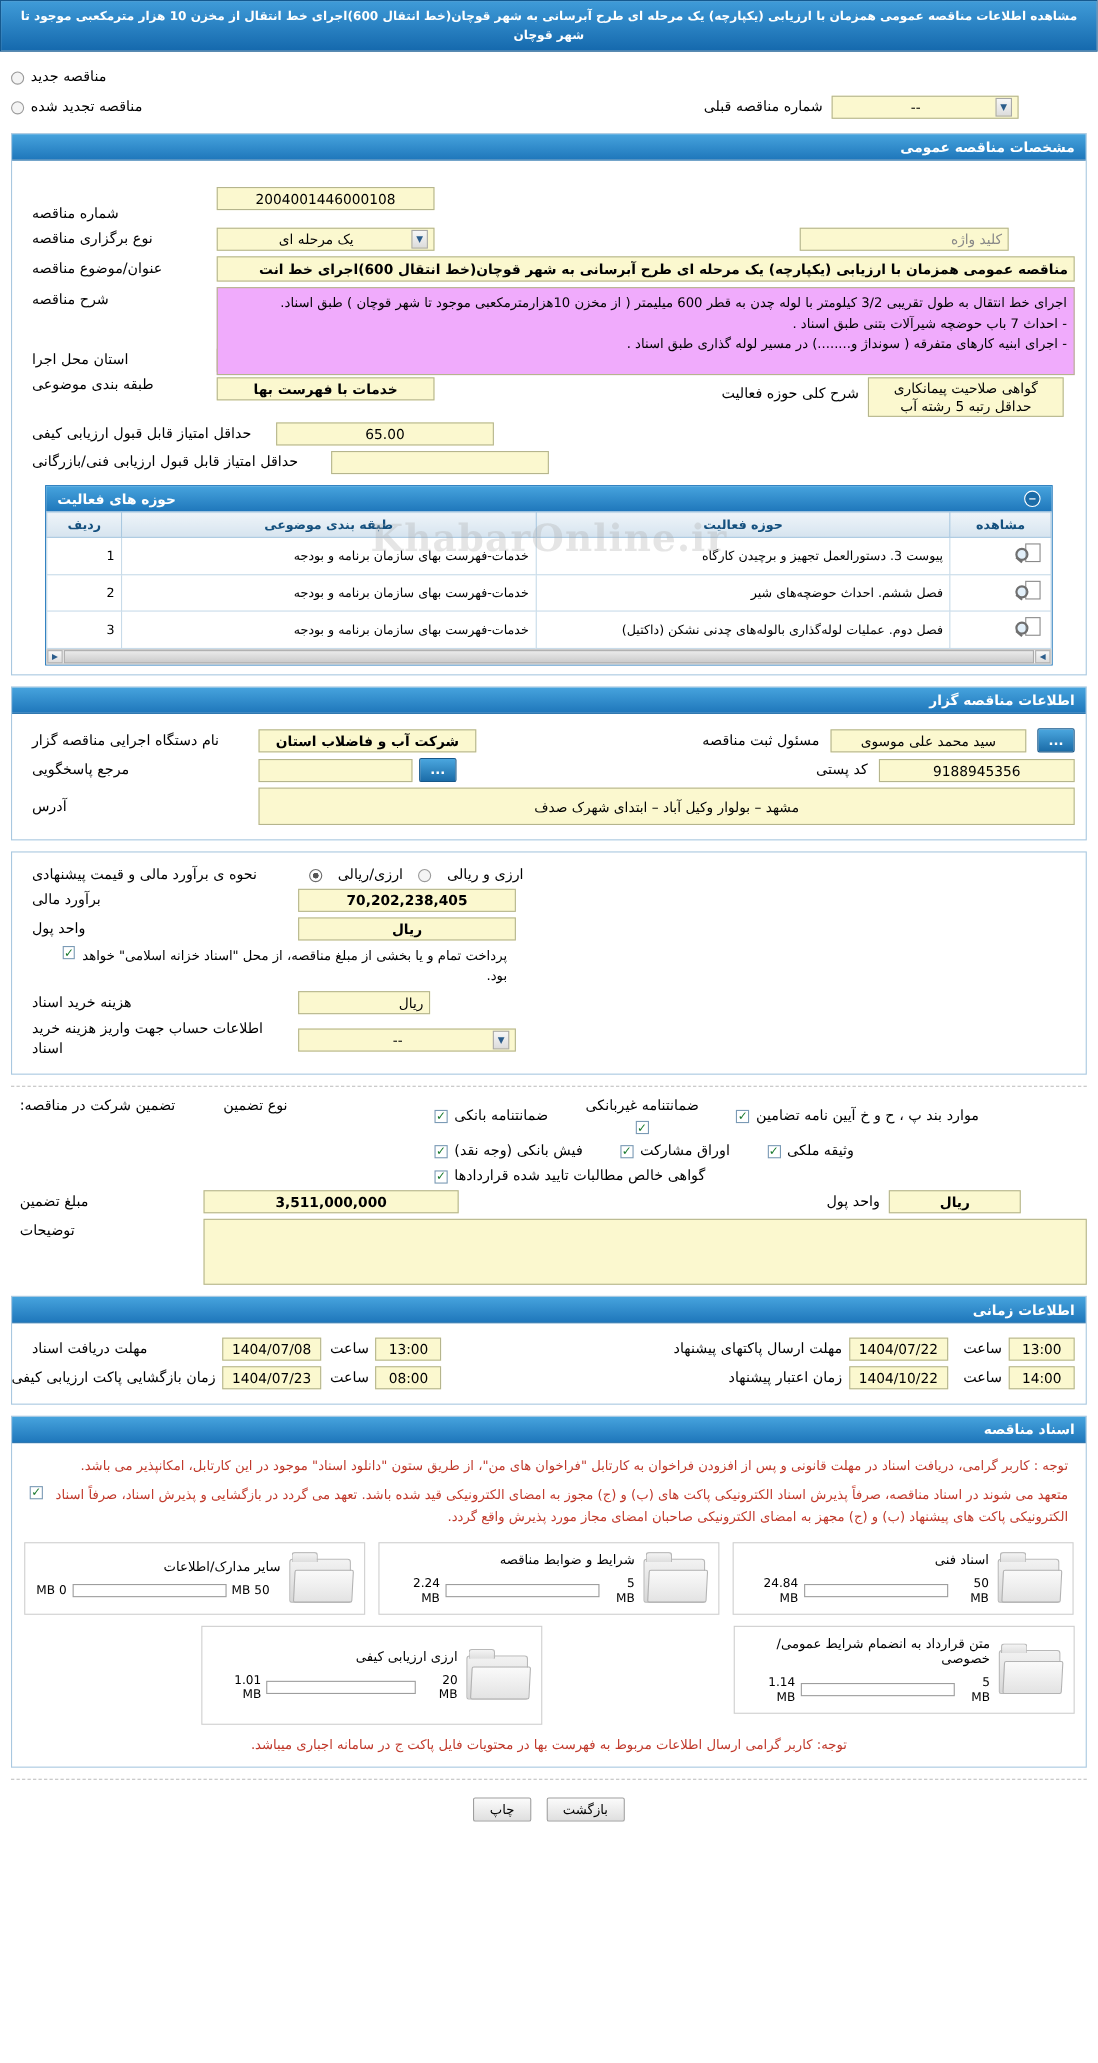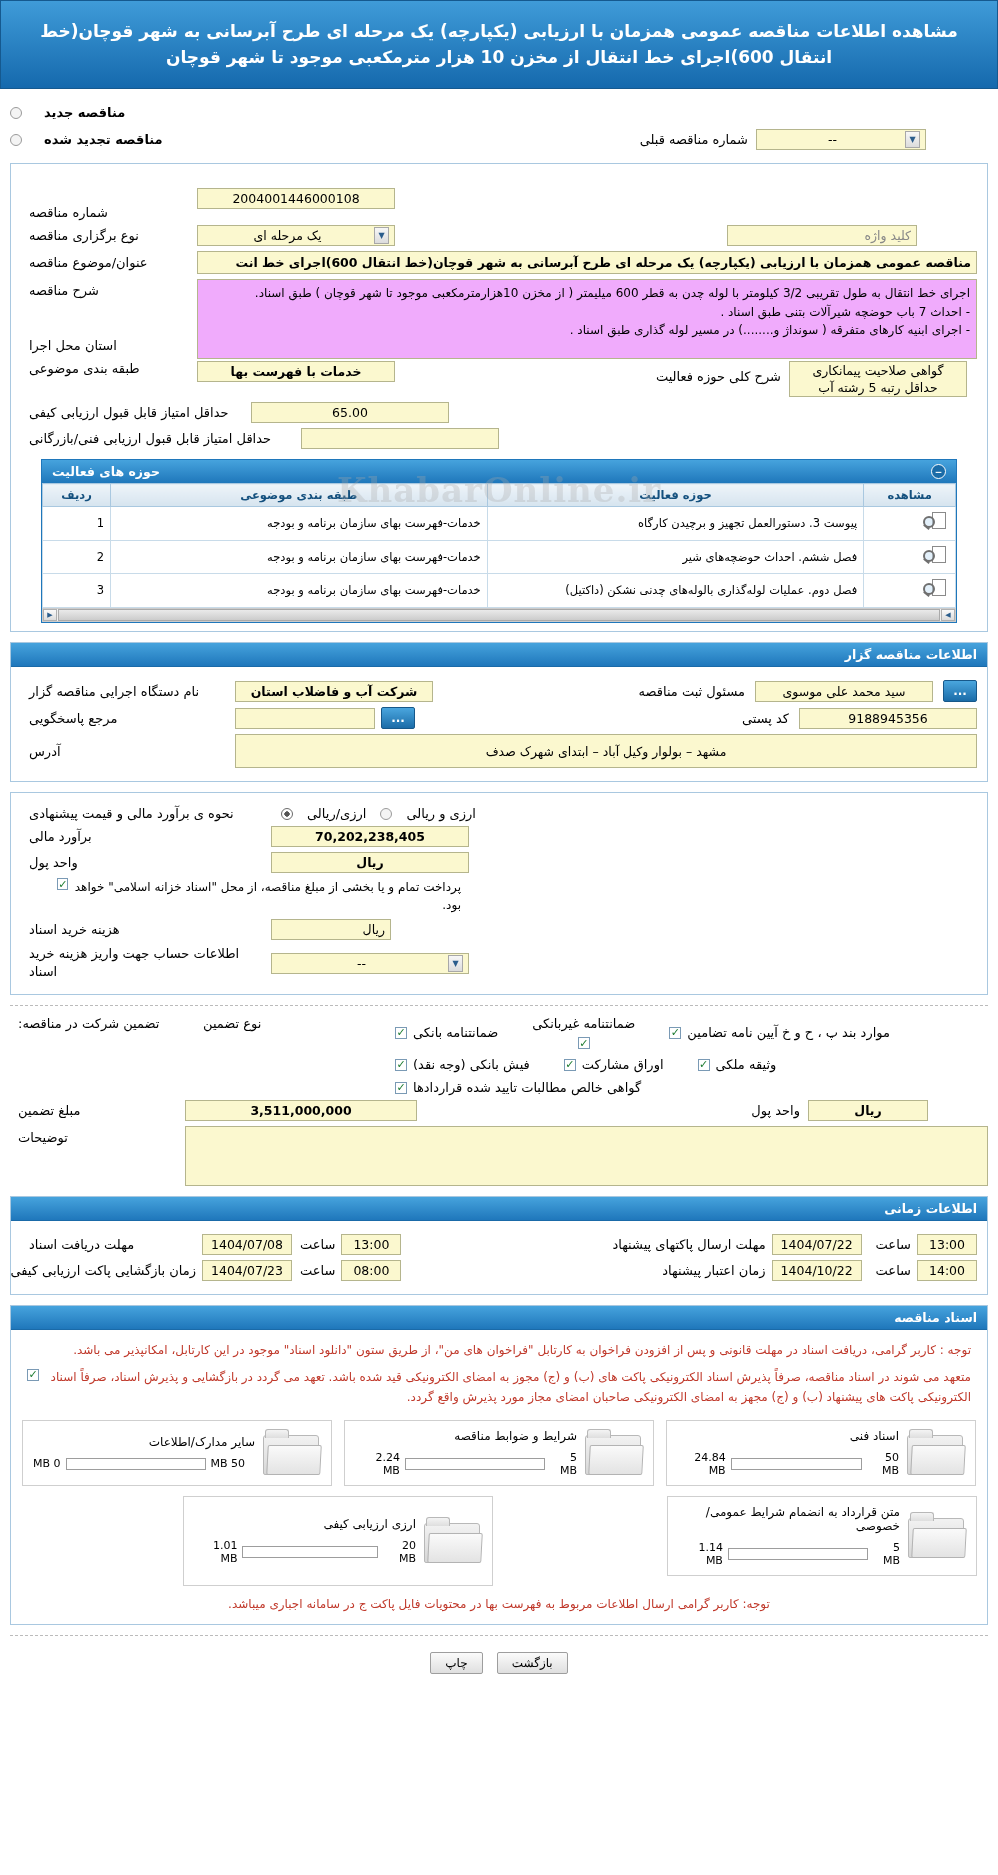--- a/index.html
+++ b/index.html
@@ -12,23 +12,23 @@
   .page {
     width: 998px;
     padding: 0 0 10px 0;
     position: relative;
   }
   .title-bar {
     background: #1d7cc4;
     background: linear-gradient(#3f9bd8, #1569ad);
     color: #ffffff;
     text-align: center;
-    font-size: 17px;
+    font-size: 11px;
     font-weight: bold;
-    padding: 18px 12px;
+    padding: 6px 12px;
     line-height: 1.5;
     border: 1px solid #15598f;
   }
   .content {
     padding: 6px 10px 0 10px;
   }
   .row {
     display: flex;
     align-items: center;
     justify-content: flex-start;
@@ -39,24 +39,23 @@
     text-align: left;
     padding-left: 8px;
     color: #000;
     font-size: 13px;
     white-space: nowrap;
   }
   .radio-row {
     display: flex;
     align-items: center;
     justify-content: flex-end;
-    gap: 22px;
+    gap: 6px;
     font-size: 13px;
     margin: 6px 0;
-    font-weight: bold;
   }
   .radio {
     width: 12px; height: 12px;
     border-radius: 50%;
     border: 1px solid #9a9a9a;
     background: #f4f4f4;
     display: inline-block;
   }
   .radio.checked {
     background: radial-gradient(circle, #555 0 35%, #fff 40% 100%);
@@ -304,20 +303,21 @@
         </div>
         <span class="lbl">شماره مناقصه قبلی</span>
       </div>
       <div class="radio-row" style="width:420px;">
         <span>مناقصه تجدید شده</span>
         <span class="radio"></span>
       </div>
     </div>
 
     <div class="section">
+      <div class="section-hd">مشخصات مناقصه عمومی</div>
       <div class="section-bd">
 
         <div class="row">
           <div style="flex:1"></div>
           <div class="inp" style="width:198px;">2004001446000108</div>
           <div class="lbl" style="width:176px;margin-top:28px;">شماره مناقصه</div>
         </div>
 
         <div class="row">
           <div style="flex:1; display:flex; justify-content:flex-start; padding-right:60px;">

